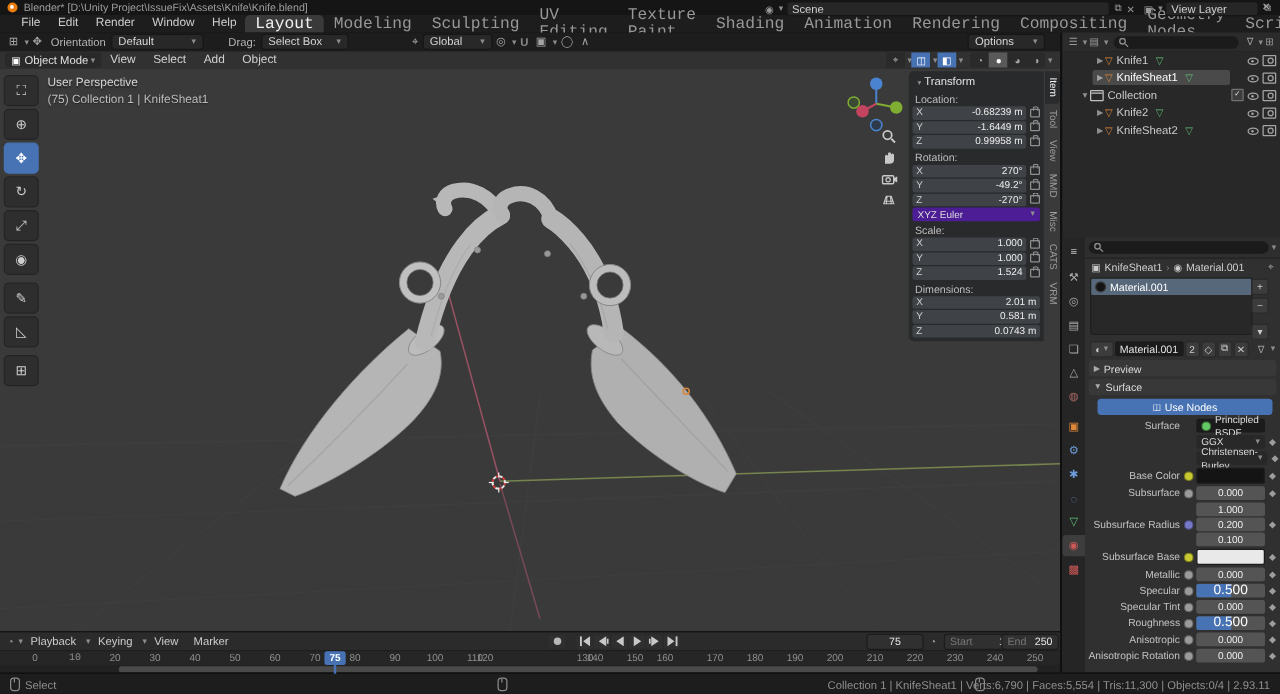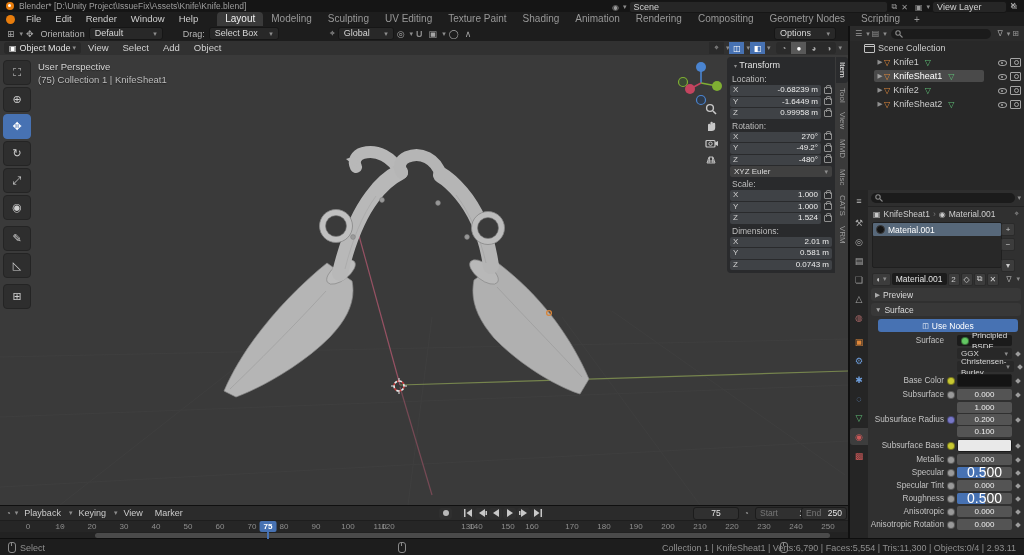--- a/index.html
+++ b/index.html
@@ -10,21 +10,21 @@
   .flex{display:flex;align-items:center;}
   .v{color:#8d8d8d;font-size:7px;margin-left:2px;}
   
   #titlebar{left:0;top:0;width:1024px;height:12px;background:#151515;color:#9f9f9f;font-size:8.5px;}
   #titlebar .logo{width:8px;height:8px;border-radius:50%;background:#e87d0d;margin:0 5px 0 6px;position:relative;}
   #titlebar .logo::after{content:"";position:absolute;left:2px;top:2px;width:3px;height:3px;border-radius:50%;background:#fff;}
   .winbtn{width:22px;height:12px;text-align:center;line-height:12px;font-size:8px;color:#c0c0c0;}
   
   #menubar{left:0;top:12px;width:1024px;height:14px;background:#1d1d1d;}
   .menu-item{padding:0 7px;line-height:14px;color:#cfcfcf;font-size:9.5px;}
-  .ws-tab{padding:0 8px;line-height:14px;color:#989898;font-size:10px;border-radius:4px 4px 0 0;}
+  .ws-tab{padding:0 8px;line-height:14px;color:#989898;font-size:13px;border-radius:4px 4px 0 0;font-family:Liberation Mono, monospace;}
   .ws-tab.active{background:#3a3a3a;color:#f0f0f0;}
   .ws-plus{padding:0 6px;color:#9a9a9a;}
   .scene-widget{position:absolute;top:1px;height:12px;display:flex;align-items:center;font-size:9px;}
   .scene-field{background:#262626;border:1px solid #161616;border-radius:3px;height:10px;line-height:10px;
                padding:0 4px;color:#d0d0d0;}
   .mini-ic{color:#9a9a9a;font-size:8px;padding:0 2px;}
   
   #toolsettings{left:0;top:26px;width:848px;height:15px;background:#1d1d1d;border-bottom:1px solid #101010;}
   .ts-label{color:#b5b5b5;font-size:9px;padding:0 4px;}
   .ts-drop{background:#282828;border:1px solid #161616;border-radius:3px;height:11px;line-height:11px;
@@ -52,21 +52,21 @@
   
   #npanel{position:absolute;left:727px;top:2px;width:108px;height:216px;background:rgba(40,41,43,.97);
           border-radius:4px 0 0 4px;padding:2px 3px;box-sizing:border-box;}
   .np-header{color:#e2e2e2;font-size:9px;padding:1px 2px 3px 2px;}
   .np-label{color:#bdbdbd;font-size:8.5px;padding:1px 2px;}
   .np-rowwrap{display:flex;align-items:center;margin-bottom:1px;}
   .np-field{flex:1;background:#3f4246;border-radius:2px;height:10.5px;line-height:10.5px;font-size:8px;
             color:#ededed;display:flex;padding:0 3px;}
   .np-field .ax{color:#cfcfcf;}
   .np-field .val{margin-left:auto;}
-  .np-drop{background:#404040;border-radius:2px;height:11px;line-height:11px;font-size:8px;color:#dcdcdc;
+  .np-drop{background:#4c1d95;border-radius:2px;height:11px;line-height:11px;font-size:8px;color:#dcdcdc;
            padding:0 4px;display:flex;align-items:center;margin-bottom:1px;}
   .lock{width:6px;height:5px;border:1px solid #8f8f8f;border-radius:1px;position:relative;margin-left:3px;flex:none;}
   .lock::before{content:"";position:absolute;top:-3px;left:1px;width:3px;height:3px;border:1px solid #8f8f8f;border-bottom:none;border-radius:2px 2px 0 0;}
   #ntabs{position:absolute;left:836px;top:2px;width:12px;}
   .ntab{writing-mode:vertical-rl;font-size:8px;color:#9d9d9d;padding:5px 1px;border-radius:0 3px 3px 0;line-height:10px;}
   .ntab.active{background:#2a2b2d;color:#f2f2f2;}
   
   #right-col{left:848px;top:26px;width:176px;height:512px;background:#282828;border-left:2px solid #101010;box-sizing:border-box;}
   #outliner-header{position:absolute;left:0;top:0;width:174px;height:15px;background:#2b2b2b;border-bottom:1px solid #1c1c1c;display:flex;align-items:center;}
   .srch{background:#1b1b1b;border-radius:6px;height:10px;display:flex;align-items:center;color:#777;padding:0 4px;font-size:8px;}
@@ -112,21 +112,21 @@
   .plabel{width:76px;text-align:right;color:#c2c2c2;font-size:8.2px;flex:none;padding-right:3px;}
   .socket{width:6px;height:6px;border-radius:50%;flex:none;margin-right:2px;border:1px solid rgba(0,0,0,.4);}
   .s-gray{background:#9a9a9a;} .s-yellow{background:#c8c832;} .s-purple{background:#7878c8;} .s-green{background:#63c763;}
   .pfield{flex:1;background:#545454;border-radius:2px;height:11px;line-height:11px;text-align:center;color:#efefef;font-size:8px;}
   .pdrop{flex:1;background:#282828;border-radius:2px;height:11px;line-height:11px;color:#d8d8d8;font-size:8px;
          padding:0 4px;display:flex;align-items:center;}
   .pnode{flex:1;background:#1b1b1b;border-radius:2px;height:11px;line-height:11px;color:#e0e0e0;font-size:8px;
          padding:0 4px;display:flex;align-items:center;gap:3px;}
   .pslider{flex:1;background:#545454;border-radius:2px;height:11px;position:relative;overflow:hidden;}
   .pslider .fill{position:absolute;left:0;top:0;bottom:0;background:#4772b3;}
-  .pslider .txt{position:relative;display:block;text-align:center;line-height:11px;color:#fff;font-size:14px;}
+  .pslider .txt{position:relative;display:block;text-align:center;line-height:11px;color:#fff;font-size:11px;}
   .pswatch{flex:1;height:11px;border-radius:2px;border:1px solid #1d1d1d;}
   .pvec{flex:1;display:flex;flex-direction:column;gap:1px;}
   .diamond{width:4px;height:4px;background:#9d9d9d;transform:rotate(45deg);margin-left:4px;flex:none;}
   
   #timeline{left:0;top:505px;width:848px;height:33px;background:#262626;border-top:1px solid #101010;}
   #tl-header{height:14px;background:#2b2b2b;display:flex;align-items:center;border-bottom:1px solid #1e1e1e;}
   .tl-menu{padding:0 6px;color:#cdcdcd;font-size:9px;}
   #tl-ruler{position:relative;height:12px;background:#262626;}
   .tick{position:absolute;top:1px;transform:translateX(-50%);color:#8f8f8f;font-size:8px;}
   #cf-pill{position:absolute;top:0px;transform:translateX(-50%);background:#4772b3;color:#fff;font-size:8px;
@@ -395,21 +395,21 @@
     <div class="np-rowwrap">
         <div class="np-field">
           <span class="ax">Y</span>
           <span class="val">-49.2°</span>
         </div>
         <span class="lock"></span>
       </div>
     <div class="np-rowwrap">
         <div class="np-field">
           <span class="ax">Z</span>
-          <span class="val">-480°</span>
+          <span class="val">-270°</span>
         </div>
         <span class="lock"></span>
       </div>
     <div class="np-drop">
         <span>XYZ Euler</span>
         <span class="v" style="margin-left:auto">▾</span>
       </div>
     <div class="np-label">Scale:</div>
     <div class="np-rowwrap">
         <div class="np-field">
@@ -475,42 +475,47 @@
           <circle cx="3" cy="3" r="2.2" fill="none" stroke="#8a8a8a" stroke-width="1.1"></circle>
           <line x1="5" y1="5" x2="7.5" y2="7.5" stroke="#8a8a8a" stroke-width="1.1"></line>
         </svg>
     </span>
     <span class="mini-ic">∇</span>
       <span class="v">▾</span>
     <span class="mini-ic" style="margin-right:3px">⊞</span>
   </div>
 
   <div id="outliner-tree">
-    <div class="o-row" style="padding-left:6px">
-      <span class="exp"></span>
-        <span class="coll-ic"></span>
-      <span class="lbl">Scene Collection</span>
-    </div>
     <div class="o-row" style="padding-left:26px">
       <span class="exp">▶</span>
         <span class="tri-or">▽</span>
       <span class="lbl">Knife1</span>
         <span class="tri-gr">▽</span>
       <span class="o-right">
           <span class="i-eye"></span>
           <span class="i-cam"></span>
         </span>
     </div>
     <div class="o-row selected" style="padding-left:26px">
       <span class="selbg"></span>
       <span class="exp">▶</span>
         <span class="tri-or">▽</span>
       <span class="lbl">KnifeSheat1</span>
         <span class="tri-gr">▽</span>
       <span class="o-right">
+          <span class="i-eye"></span>
+          <span class="i-cam"></span>
+        </span>
+    </div>
+    <div class="o-row" style="padding-left:14px">
+      <span class="exp">▼</span>
+        <span class="coll-ic"></span>
+      <span class="lbl">Collection</span>
+      <span class="o-right">
+          <span class="i-check">✓</span>
           <span class="i-eye"></span>
           <span class="i-cam"></span>
         </span>
     </div>
     <div class="o-row" style="padding-left:26px">
       <span class="exp">▶</span>
         <span class="tri-or">▽</span>
       <span class="lbl">Knife2</span>
         <span class="tri-gr">▽</span>
       <span class="o-right">

